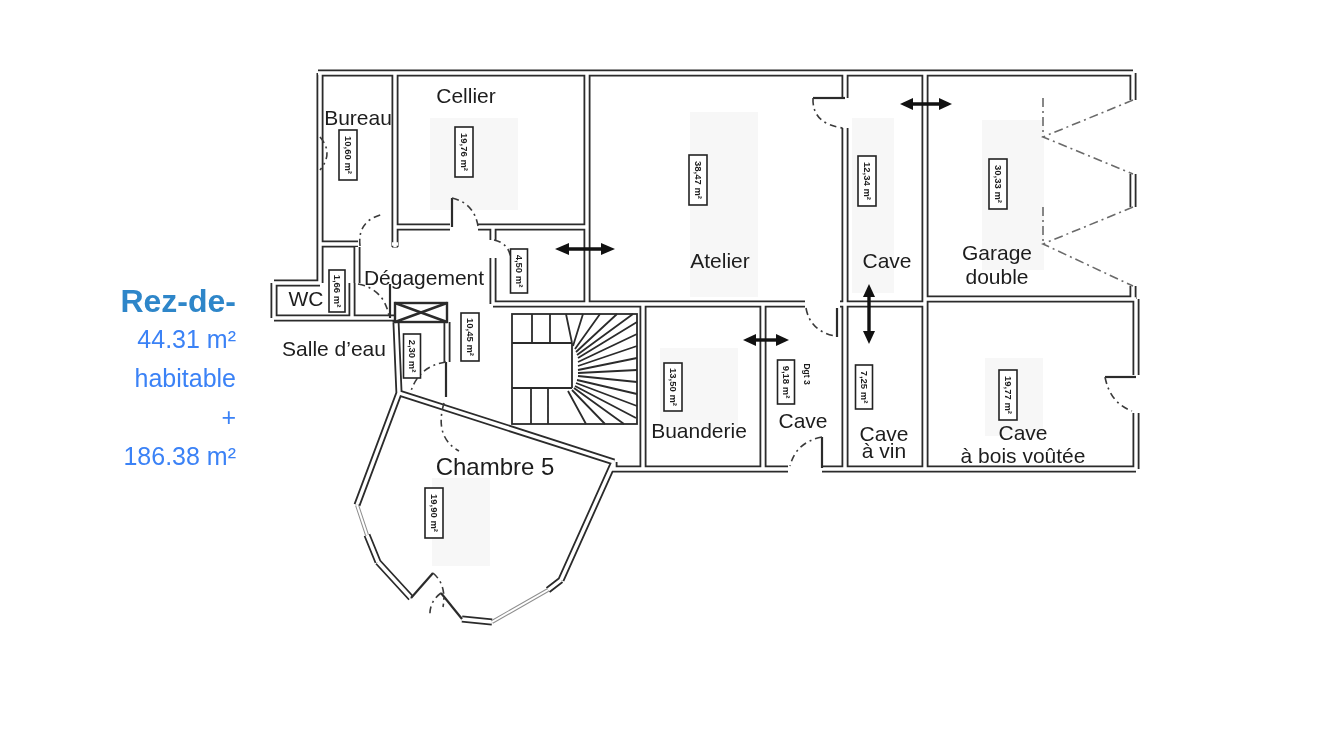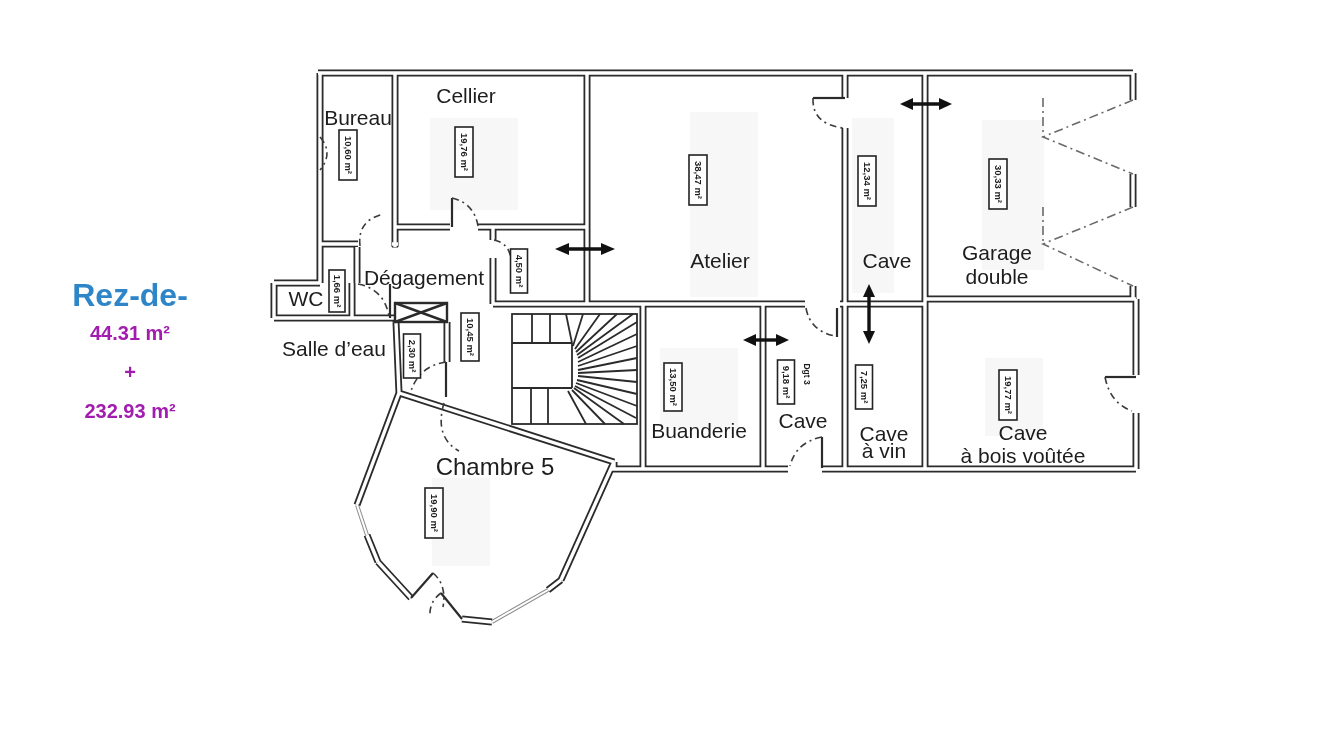--- a/index.html
+++ b/index.html
@@ -1,37 +1,38 @@
 <!DOCTYPE html>
 <html><head>
 <meta charset="utf-8">
 <style>
   html,body{margin:0;padding:0;background:#ffffff;}
   #stage{position:relative;width:1323px;height:744px;background:#ffffff;overflow:hidden;
          font-family:"Liberation Sans",sans-serif;}
   #plan-svg{position:absolute;left:0;top:0;}
-  .summary{position:absolute;left:24px;top:276px;width:212px;text-align:center;}
+  .summary{position:absolute;left:24px;top:282px;width:212px;text-align:right;}
   .summary .t{font-size:32px;font-weight:bold;color:#2e86c9;line-height:38px;}
-  .summary .b{font-size:20px;font-weight:bold;color:#a21caf;line-height:39px;}
+  .summary .b{font-size:25px;font-weight:normal;color:#3b82f6;line-height:39px;}
   text{font-family:"Liberation Sans",sans-serif;fill:#1d1d1d;}
   .room-name{font-size:21px;}
   .room-name-big{font-size:24px;}
   .area-txt{font-size:9.5px;font-weight:bold;}
   .note-txt{font-size:8.5px;font-weight:bold;}
 </style>
 </head>
 <body>
 
 <div id="stage">
 
   <div class="summary">
     <div class="t">Rez-de-</div>
     <div class="b">44.31 m²</div>
+    <div class="b">habitable</div>
     <div class="b">+</div>
-    <div class="b">232.93 m²</div>
+    <div class="b">186.38 m²</div>
   </div>
 
   <svg id="plan-svg" width="1323" height="744" viewBox="0 0 1323 744">
 
     <defs>
       <path id="wmain" d="
         M318,73 H1133
         M320,73 V283
         M320,244 H358  M392,244 H398
         M395,73 V247

